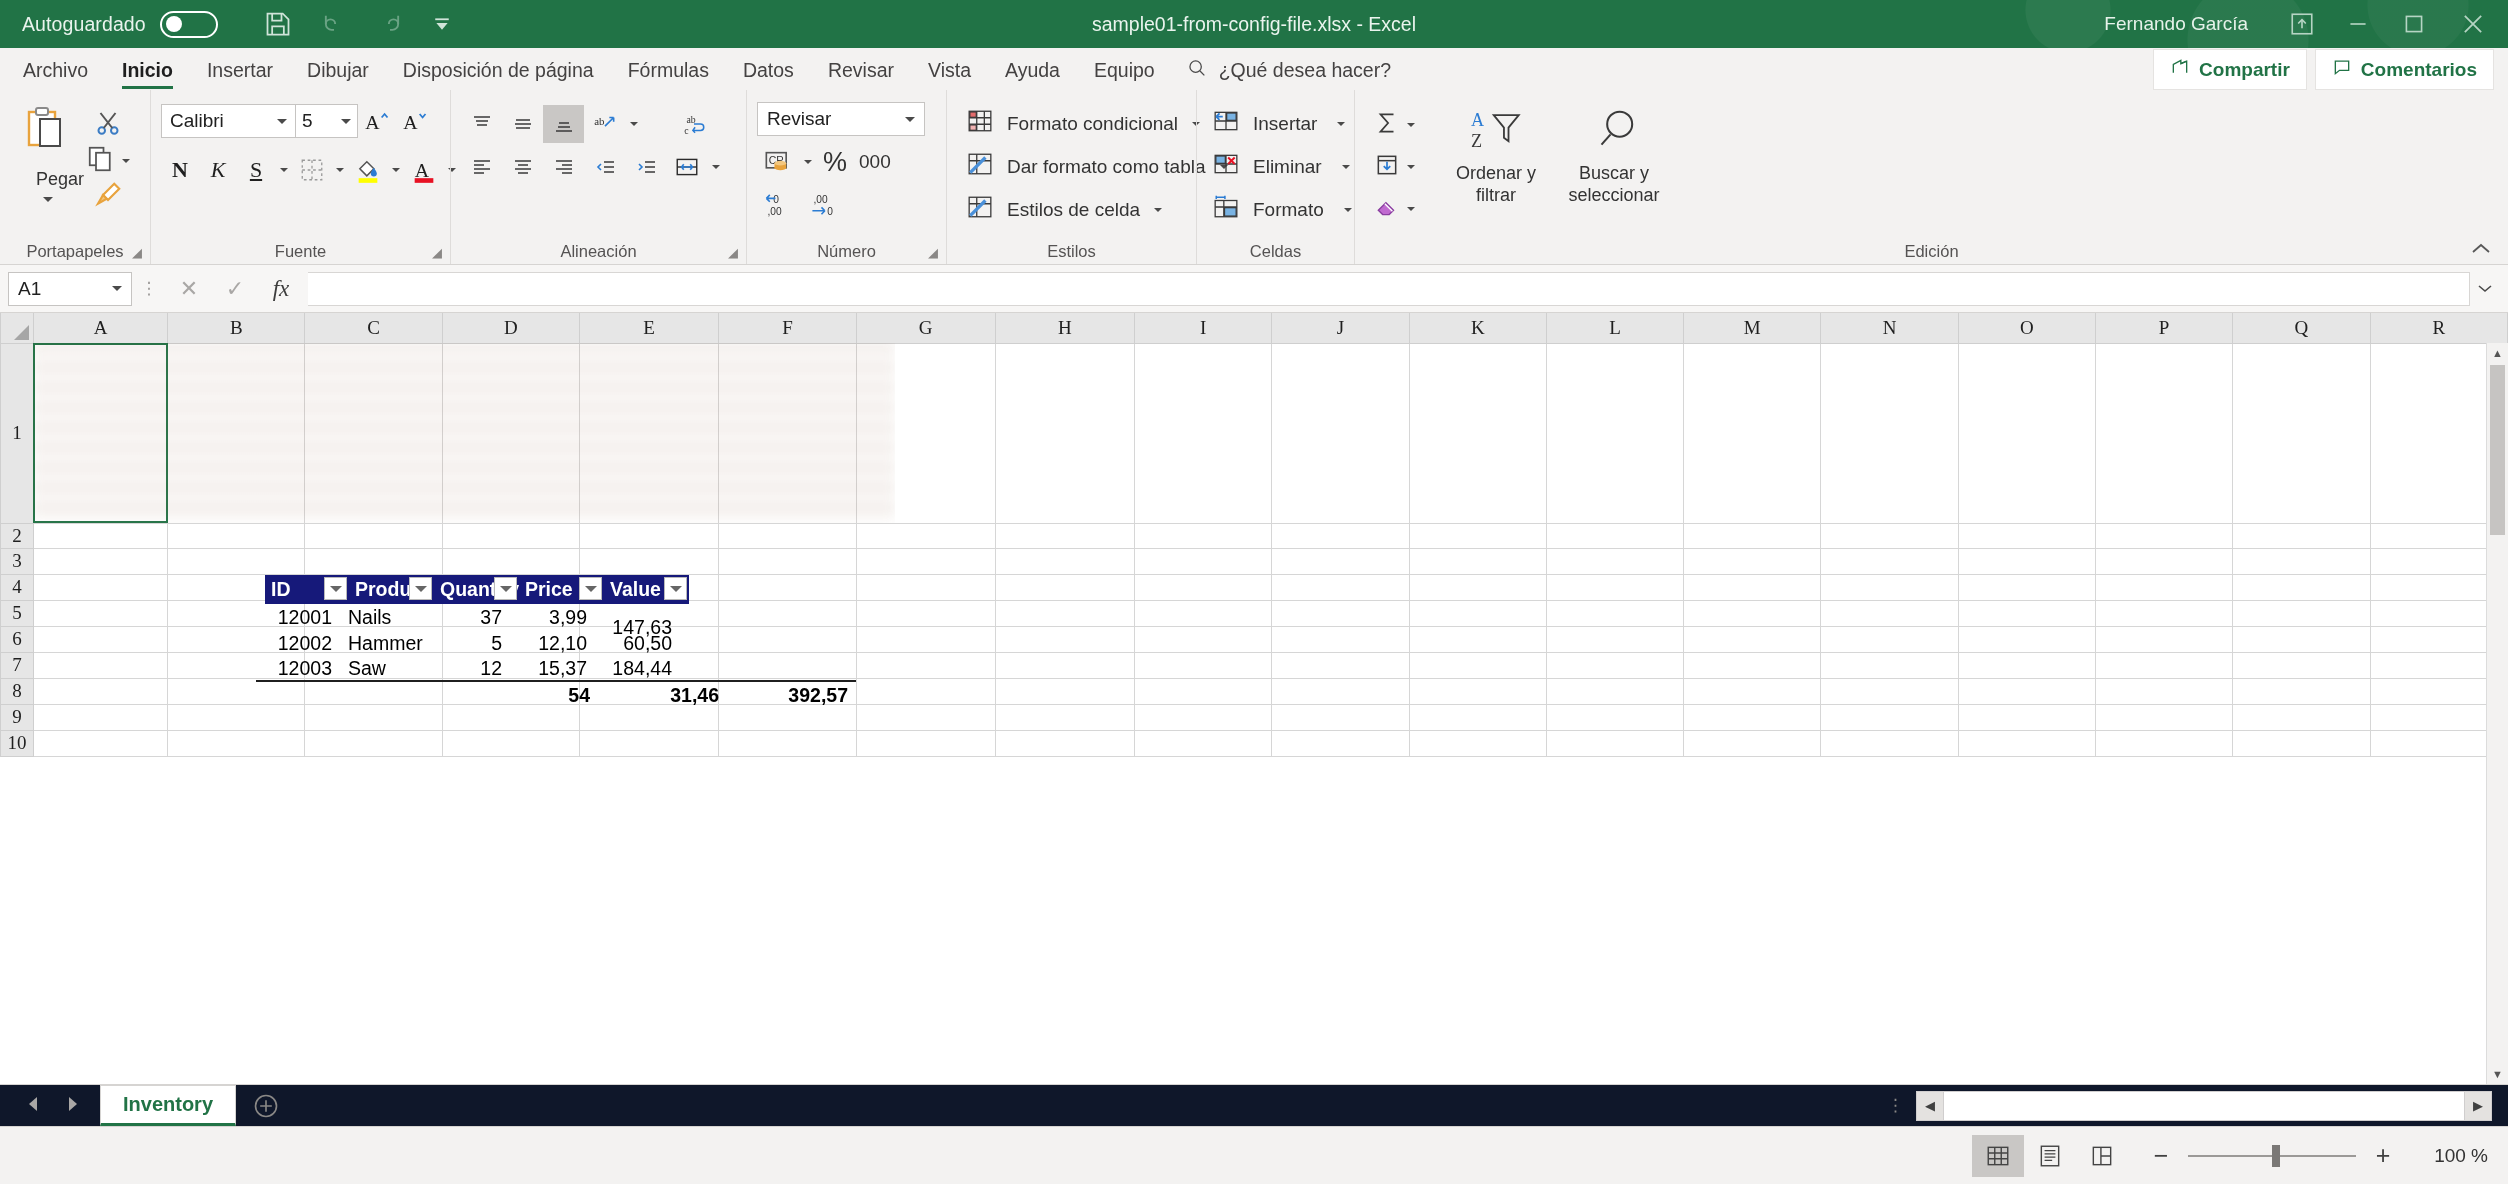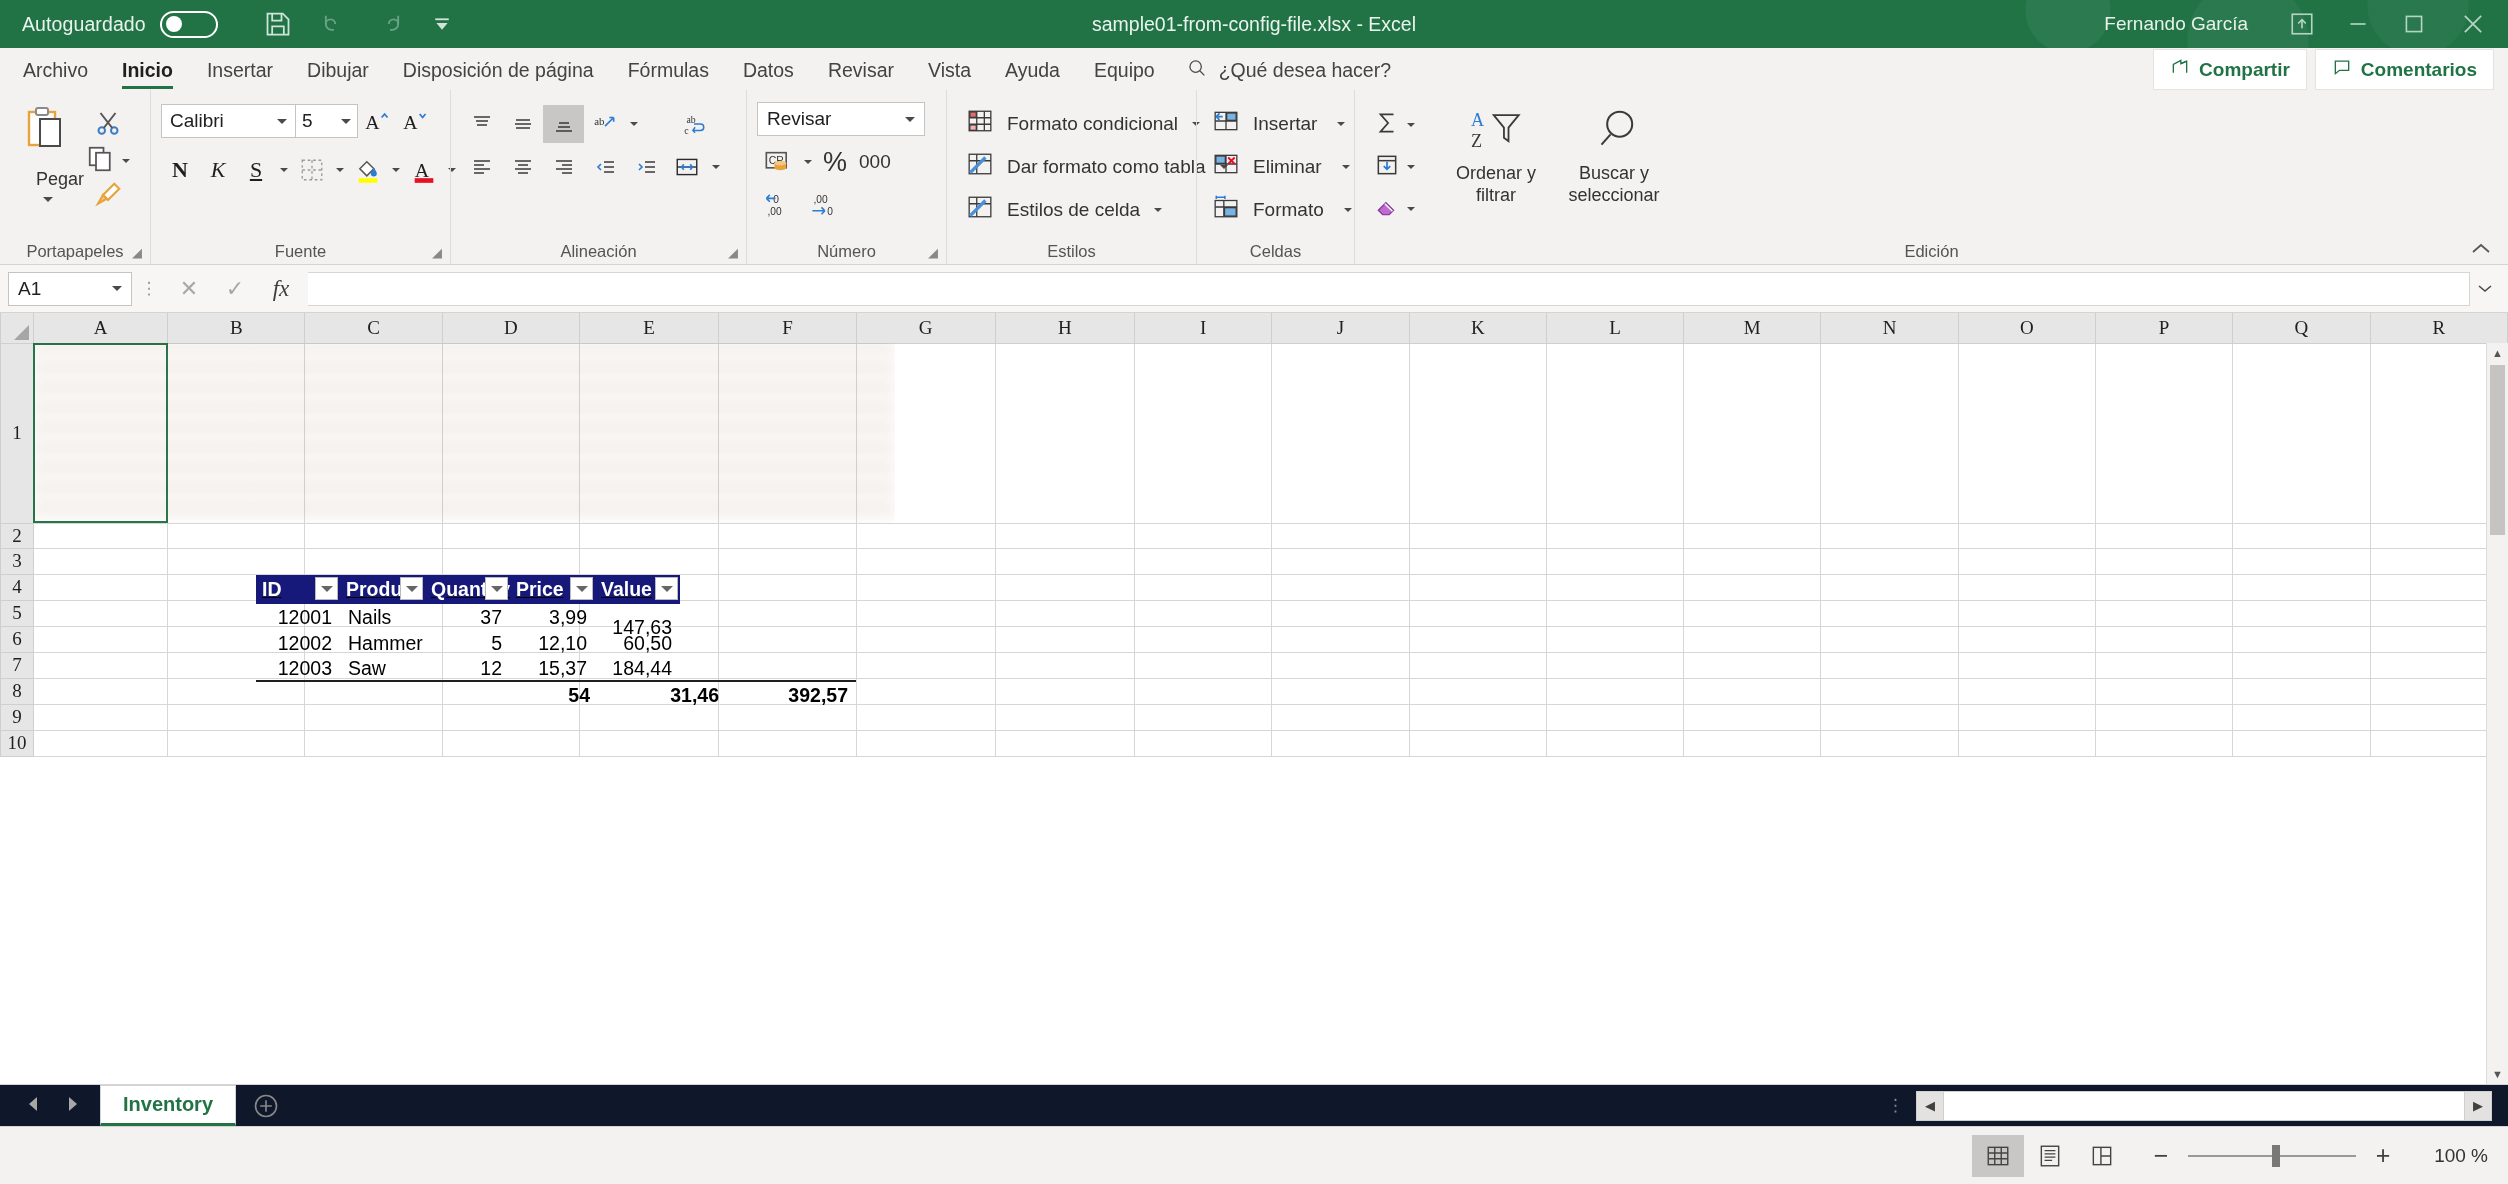--- a/index.html
+++ b/index.html
@@ -1056,21 +1056,21 @@
           <td class="cell"></td>
     </tr>
   </tbody>
     </table>
 
   <div class="banner">
     <div class="bg"></div>
     <div class="strips"></div>
   </div>
 
-  <div class="xtable" style="left:256px; top:262px;text-decoration:underline;">
+  <div class="xtable" style="left:265px; top:262px;">
 
     <div style="display:flex;">
       <div class="th" style="width:84px">
         <span>ID</span>
         <span class="filt">
             <span class="ar"></span>
           </span>
       </div>
       <div class="th" style="width:85px">
         <span>Product</span>

